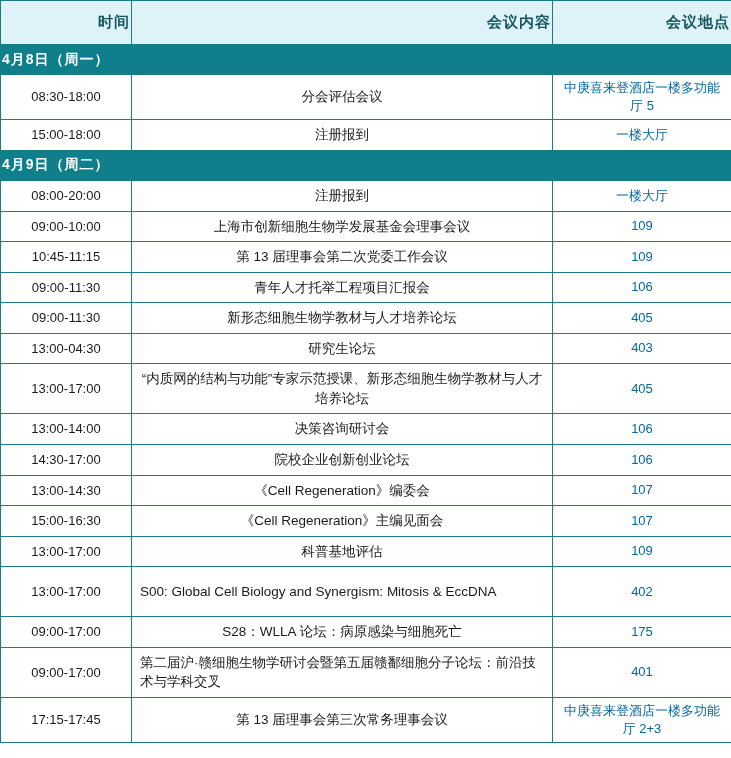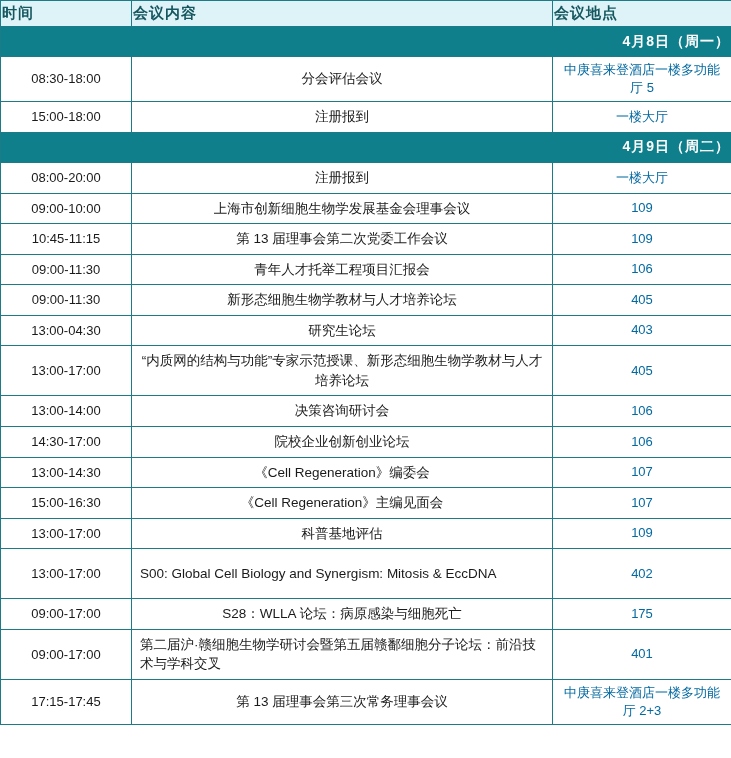--- a/index.html
+++ b/index.html
@@ -27,30 +27,30 @@
   table.schedule td {
     border: 1px solid #1d7b87;
     vertical-align: middle;
     box-sizing: border-box;
   }
   thead th {
     background: #ddf3f7;
     color: #15565f;
     font-size: 15px;
     font-weight: bold;
-    height: 26px;
-    text-align: left;
+    height: 44px;
+    text-align: right;
     letter-spacing: 1px;
   }
   tr.day-row td {
     background: #0f7f8c;
     color: #ffffff;
     font-size: 14px;
     font-weight: bold;
-    text-align: right;
+    text-align: left;
     height: 30px;
     letter-spacing: 1px;
   }
   td.time {
     text-align: center;
     font-size: 13px;
     color: #1a1a1a;
     padding: 4px 2px;
     line-height: 1.35;
   }

